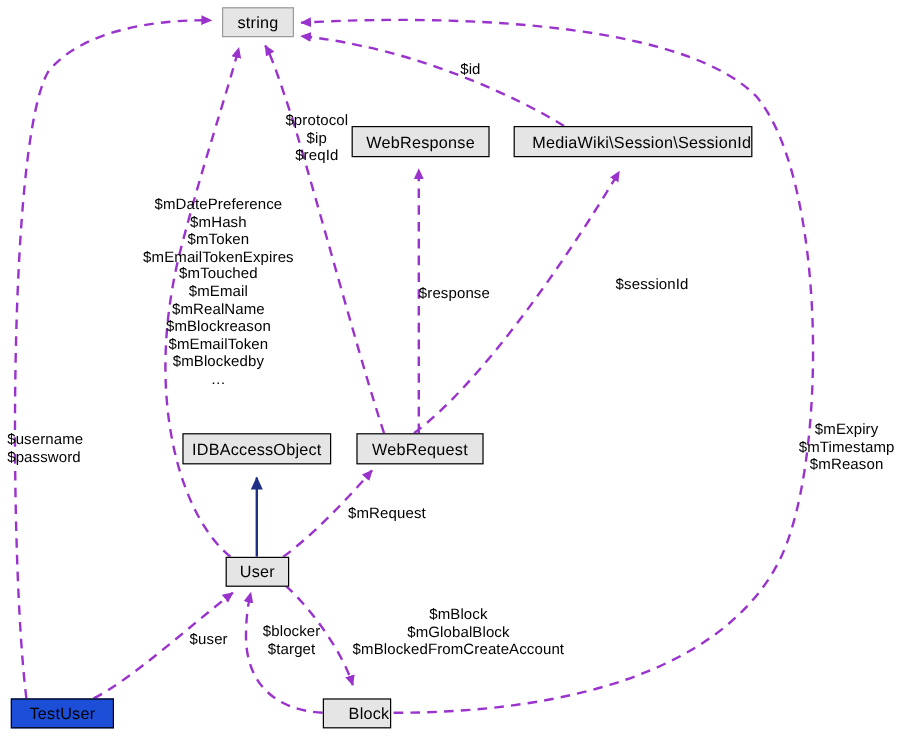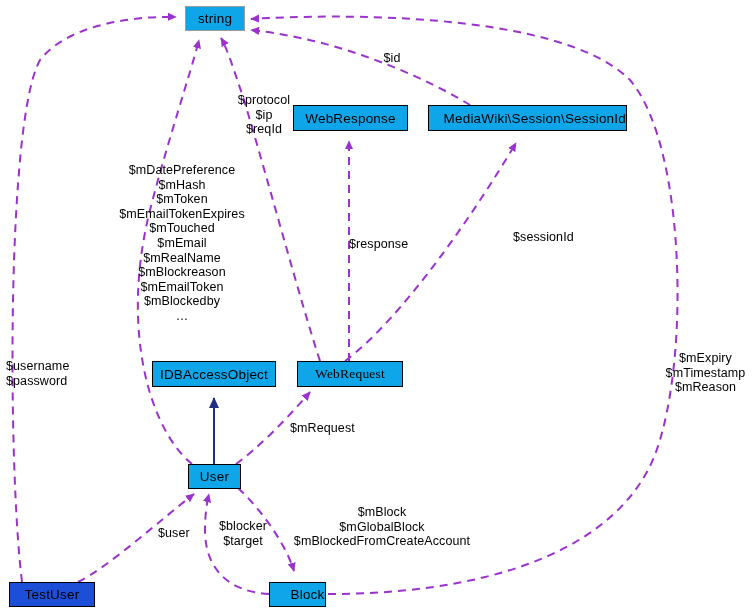--- a/index.html
+++ b/index.html
@@ -25,21 +25,21 @@
   }
   .node {
     position: absolute;
     box-sizing: border-box;
     display: flex;
     align-items: center;
     justify-content: center;
     font-size: 13.5px;
     color: #000000;
     white-space: nowrap;
-    background: #0ea5e9;
+    background: #e5e5e5;
     border: 1px solid #000000;
     letter-spacing: 0.2px;
     z-index: 5;
   }
   .node.plain-type {
     border: 1px solid #9a9a9a;
   }
   .node.highlight {
     background: #1d4ed8;
     border: 1px solid #000000;
@@ -108,21 +108,21 @@
       </div>
       <div class="node" style="left: 293px; top: 105px; width: 115px; height: 26px;">
         <span>WebResponse</span>
       </div>
       <div class="node" style="left: 428px; top: 105px; width: 199px; height: 26px; justify-content: flex-end;">
         <span>MediaWiki\Session\SessionId</span>
       </div>
       <div class="node" style="left: 152px; top: 361px; width: 124px; height: 26px;">
         <span>IDBAccessObject</span>
       </div>
-      <div class="node" style="left: 297px; top: 361px; width: 106px; height: 26px; font-family: Liberation Serif, serif;">
+      <div class="node" style="left: 297px; top: 361px; width: 106px; height: 26px;">
         <span>WebRequest</span>
       </div>
       <div class="node" style="left: 188px; top: 464px; width: 53px; height: 25px;">
         <span>User</span>
       </div>
       <div class="node highlight" style="left: 9px; top: 582px; width: 86px; height: 25px;">
         <span>TestUser</span>
       </div>
       <div class="node" style="left: 269px; top: 582px; width: 57px; height: 25px; padding-left: 20px;">
         <span>Block</span>

